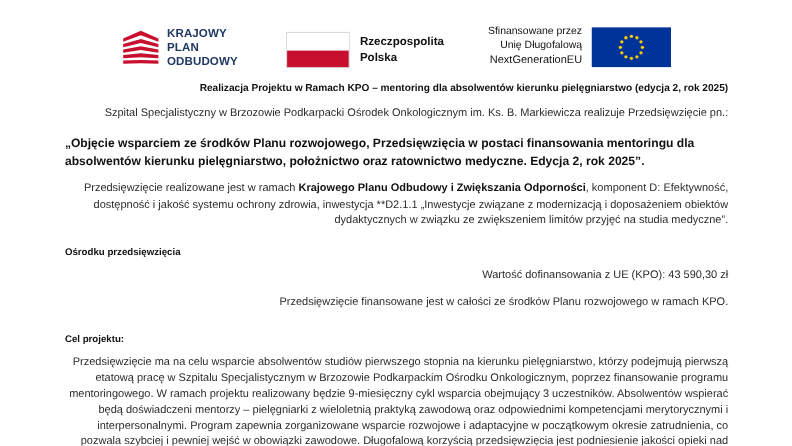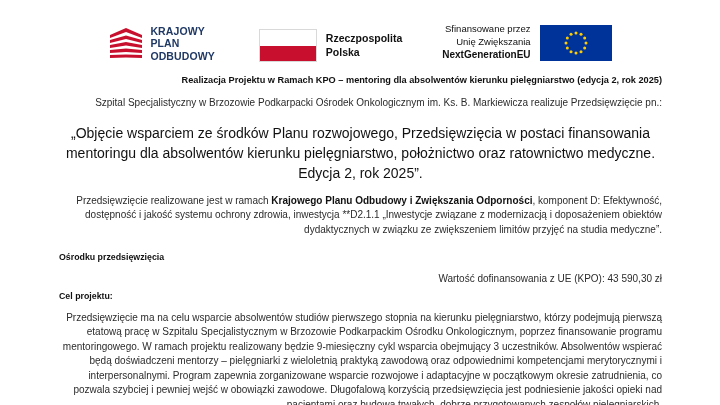--- a/index.html
+++ b/index.html
@@ -87,21 +87,21 @@
     display: flex;
     align-items: center;
     gap: 9px;
   }
   .eu-words {
     text-align: right;
     font-size: 9.5px;
     line-height: 1.32;
     color: #101010;
   }
-  .eu-words .strong { font-weight: bold; font-size: 10px; }
+  .eu-words .strong { font-weight: normal; font-size: 10px; }
   .eu-flag {
     width: 72px;
     height: 36px;
     background: #003399;
     position: relative;
     flex: 0 0 auto;
   }
   .eu-flag svg { display: block; }
 
   
@@ -121,36 +121,35 @@
 
   p.body-text {
     font-size: 10px;
     line-height: 1.45;
     margin: 10px 0 0 0;
     color: #2b2b2b;
     text-align: right;
   }
 
   p.lead-quote {
-    font-size: 14px;
-    font-weight: normal;
+    font-size: 11px;
+    font-weight: bold;
     line-height: 1.42;
     margin: 13px 0 0 0;
     color: #111111;
-    text-align: center;
   }
 
   .h-section {
     font-size: 8.8px;
     font-weight: bold;
     margin: 15px 0 0 0;
     color: #111111;
   }
 
-  .h-section.cel { margin-top: 4px; }
+  .h-section.cel { margin-top: 20px; }
 
   p.body-text b { color: #111111; }
   .para-narrow { margin-top: 11px; }
 </style>
 </head>
 <body>
 
 <div class="logo-strip">
 
   <div class="kpo-logo logo-block">
@@ -179,21 +178,21 @@
     </span>
     <span class="pl-words">
       <span>Rzeczpospolita</span><br>
       <span>Polska</span>
     </span>
   </div>
 
   <div class="eu-logo logo-block">
     <span class="eu-words">
       <span>Sfinansowane przez</span><br>
-      <span>Unię Zwiększania</span><br>
+      <span>Unię Długofalową</span><br>
       <span class="strong">NextGenerationEU</span>
     </span>
     <span class="eu-flag">
       <svg width="72" height="36" viewBox="0 0 72 36" xmlns="http://www.w3.org/2000/svg" aria-hidden="true">
         <rect x="0" y="0" width="72" height="36" fill="#003399"></rect>
         <g fill="#FFCC00">
           <circle cx="36" cy="8" r="1.5"></circle>
           <circle cx="41" cy="9.3" r="1.5"></circle>
           <circle cx="44.7" cy="13" r="1.5"></circle>
           <circle cx="46" cy="18" r="1.5"></circle>
@@ -219,18 +218,19 @@
   <p class="body-text">Szpital Specjalistyczny w Brzozowie Podkarpacki Ośrodek Onkologicznym im. Ks. B. Markiewicza realizuje Przedsięwzięcie pn.:</p>
 
   <p class="lead-quote">„Objęcie wsparciem ze środków Planu rozwojowego, Przedsięwzięcia w postaci finansowania mentoringu dla absolwentów kierunku pielęgniarstwo, położnictwo oraz ratownictwo medyczne. Edycja 2, rok 2025”.</p>
 
   <p class="body-text para-narrow"><span>Przedsięwzięcie realizowane jest w ramach </span><b>Krajowego Planu Odbudowy i Zwiększania Odporności</b><span>, komponent D: Efektywność, dostępność i jakość systemu ochrony zdrowia, inwestycja **D2.1.1 „Inwestycje związane z modernizacją i doposażeniem obiektów dydaktycznych w związku ze zwiększeniem limitów przyjęć na studia medyczne”.</span></p>
 
   <h2 class="h-section">Ośrodku przedsięwzięcia</h2>
 
   <p class="body-text">Wartość dofinansowania z UE (KPO): 43 590,30 zł</p>
 
+  <p class="body-text">Przedsięwzięcie finansowane jest w całości ze środków Planu rozwojowego w ramach KPO.</p>
 
   <h2 class="h-section cel">Cel  projektu:</h2>
 
   <p class="body-text">Przedsięwzięcie ma na celu wsparcie absolwentów studiów pierwszego stopnia na kierunku pielęgniarstwo, którzy podejmują pierwszą etatową pracę w Szpitalu Specjalistycznym w Brzozowie Podkarpackim Ośrodku Onkologicznym, poprzez finansowanie programu mentoringowego. W ramach projektu realizowany będzie 9-miesięczny cykl wsparcia obejmujący 3 uczestników. Absolwentów wspierać będą doświadczeni mentorzy – pielęgniarki z wieloletnią praktyką zawodową oraz odpowiednimi kompetencjami merytorycznymi i interpersonalnymi. Program zapewnia zorganizowane wsparcie rozwojowe i adaptacyjne w początkowym okresie zatrudnienia, co pozwala szybciej i pewniej wejść w obowiązki zawodowe. Długofalową korzyścią przedsięwzięcia jest podniesienie jakości opieki nad pacjentami oraz budowa trwałych, dobrze przygotowanych zespołów pielęgniarskich.</p>
 
 </div>
 
 </body></html>

